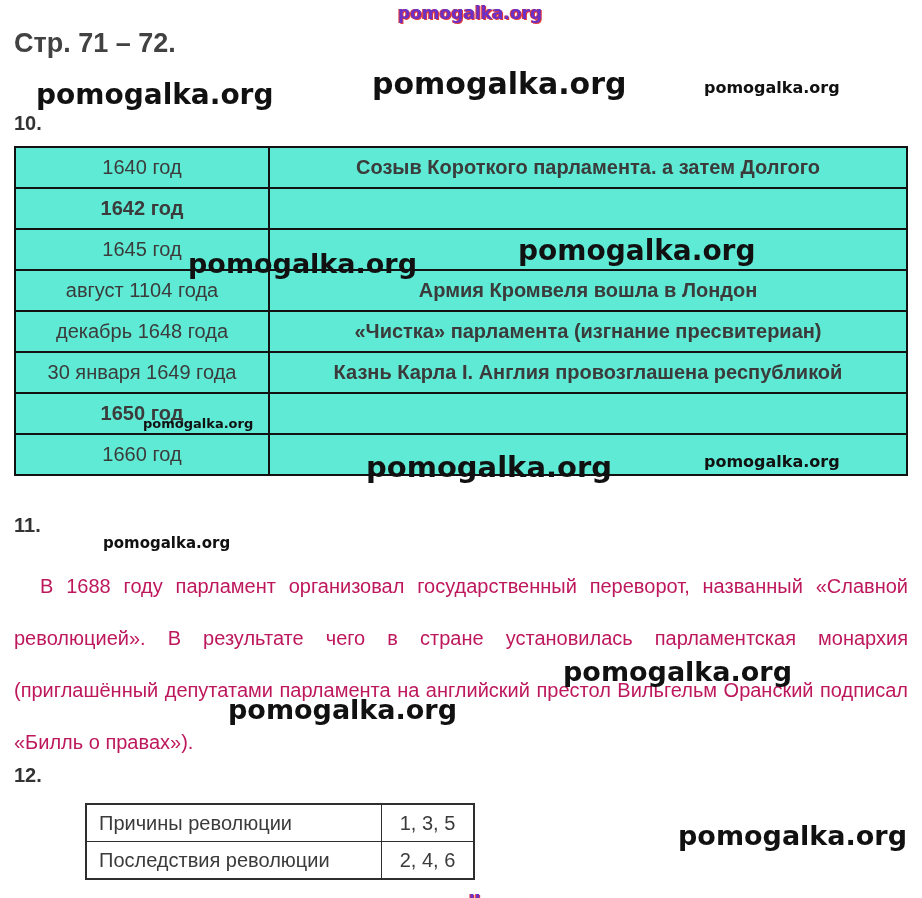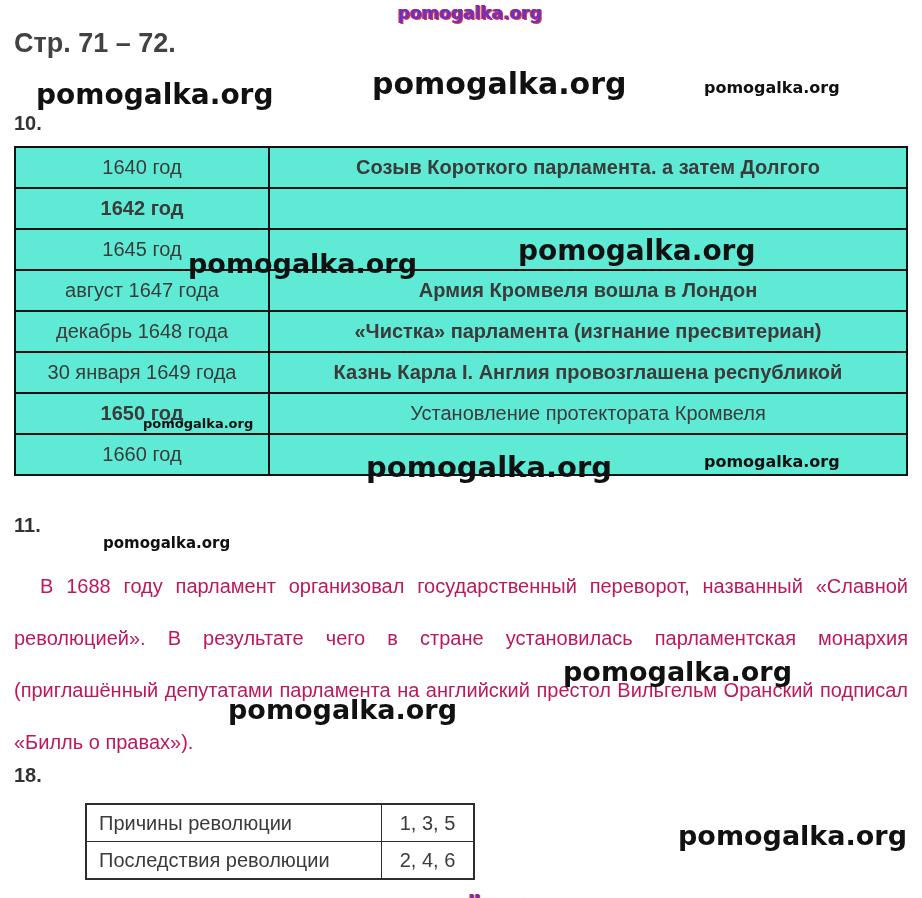--- a/index.html
+++ b/index.html
@@ -105,55 +105,54 @@
     <div class="cell event bold">Созыв Короткого парламента. а затем Долгого</div>
   </div>
   <div class="trow">
     <div class="cell date bold">1642 год</div>
   </div>
   <div class="trow">
     <div class="cell date">1645 год</div>
     <div class="cell event bold"></div>
   </div>
   <div class="trow">
-    <div class="cell date">август 1647 года</div>
+    <div class="cell date">август 1104 года</div>
     <div class="cell event bold">Армия Кромвеля вошла в Лондон</div>
   </div>
   <div class="trow">
     <div class="cell date">декабрь 1648 года</div>
     <div class="cell event bold">«Чистка» парламента (изгнание пресвитериан)</div>
   </div>
   <div class="trow">
     <div class="cell date">30 января 1649 года</div>
     <div class="cell event bold">Казнь Карла I. Англия провозглашена республикой</div>
   </div>
   <div class="trow">
     <div class="cell date bold">1650 год</div>
-    <div class="cell event">Установление протектората Кромвеля</div>
   </div>
   <div class="trow">
     <div class="cell date">1660 год</div>
   </div>
 </div>
 
 <div class="abs wm" style="left:188px;top:248px;font-size:27px;">pomogalka.org</div>
 <div class="abs wm" style="left:518px;top:234px;font-size:28px;">pomogalka.org</div>
 <div class="abs wm" style="left:143px;top:416px;font-size:13px;">pomogalka.org</div>
 <div class="abs wm" style="left:366px;top:450px;font-size:29px;">pomogalka.org</div>
 <div class="abs wm" style="left:704px;top:452px;font-size:16px;">pomogalka.org</div>
 
 <div class="abs q-label" style="left:14px;top:514px;">11.</div>
 <div class="abs wm" style="left:103px;top:534px;font-size:15px;">pomogalka.org</div>
 
 <div class="abs para">В 1688 году парламент организовал государственный переворот, названный «Славной революцией». В результате чего в стране установилась парламентская монархия (приглашённый депутатами парламента на английский престол Вильгельм Оранский подписал «Билль о правах»).</div>
 
 <div class="abs wm" style="left:563px;top:656px;font-size:27px;">pomogalka.org</div>
 <div class="abs wm" style="left:228px;top:694px;font-size:27px;">pomogalka.org</div>
 
-<div class="abs q-label" style="left:14px;top:764px;">18.</div>
+<div class="abs q-label" style="left:14px;top:764px;">12.</div>
 
 <div class="abs table2">
   <div class="trow">
     <div class="cell name">Причины революции</div>
     <div class="cell vals">1, 3, 5</div>
   </div>
   <div class="trow">
     <div class="cell name">Последствия революции</div>
     <div class="cell vals">2, 4, 6</div>
   </div>

